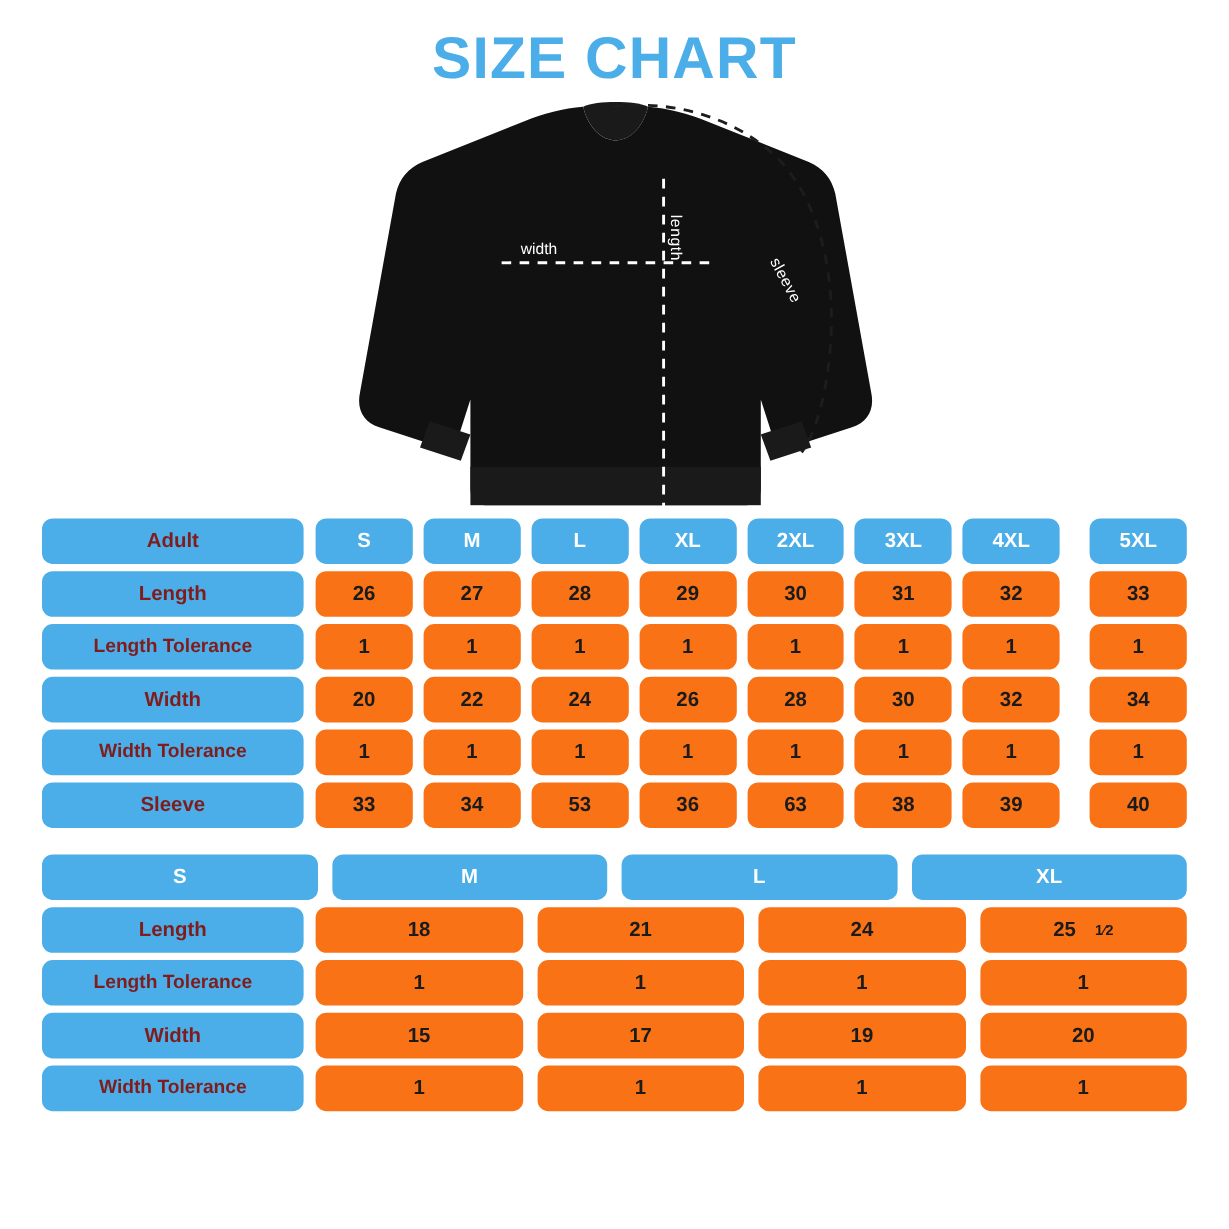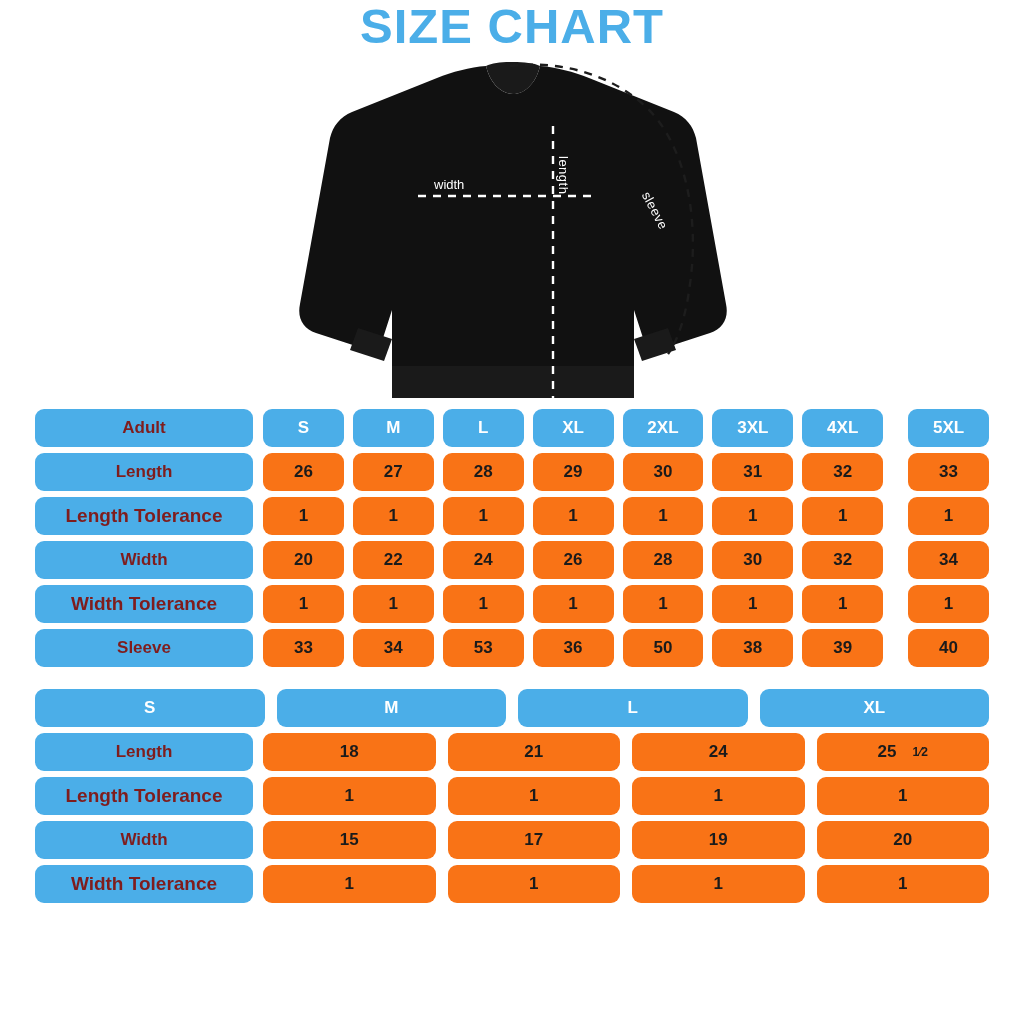--- a/index.html
+++ b/index.html
@@ -21,21 +21,21 @@
     box-sizing: border-box;
   }
 
   
   .title {
     text-align: center;
     color: #4BAEE8;
     font-size: 49px;
     font-weight: bold;
     letter-spacing: 1px;
-    padding-top: 1px;
+    padding-top: 24px;
     line-height: 1.05;
   }
 
   
   .garment-wrap {
     position: relative;
     width: 1024px;
     height: 355px;
     margin-top: 2px;
   }
@@ -90,21 +90,21 @@
   }
   .label-cell {
     background: #4BAEE8;
     color: #7f1d1d;
     width: 218px;
     flex: 0 0 218px;
     margin-right: 10px;
     font-size: 17px;
   }
   .label-cell.small {
-    font-size: 19px;
+    font-size: 16px;
   }
   .head-cell {
     background: #4BAEE8;
     color: #ffffff;
   }
   .data-cell {
     background: #f97316;
     color: #1b1b1b;
   }
   
@@ -257,21 +257,21 @@
       <div class="cell data-cell col">1</div>
       <div class="cell data-cell col">1</div>
     </div>
 
     <div class="row">
       <div class="cell label-cell">Sleeve</div>
       <div class="cell data-cell col">33</div>
       <div class="cell data-cell col">34</div>
       <div class="cell data-cell col">53</div>
       <div class="cell data-cell col">36</div>
-      <div class="cell data-cell col">50</div>
+      <div class="cell data-cell col">63</div>
       <div class="cell data-cell col">38</div>
       <div class="cell data-cell col">39</div>
       <div class="cell data-cell col">40</div>
     </div>
 
   </div>
 
   <div class="gap"></div>
 
   <div class="table youth">

